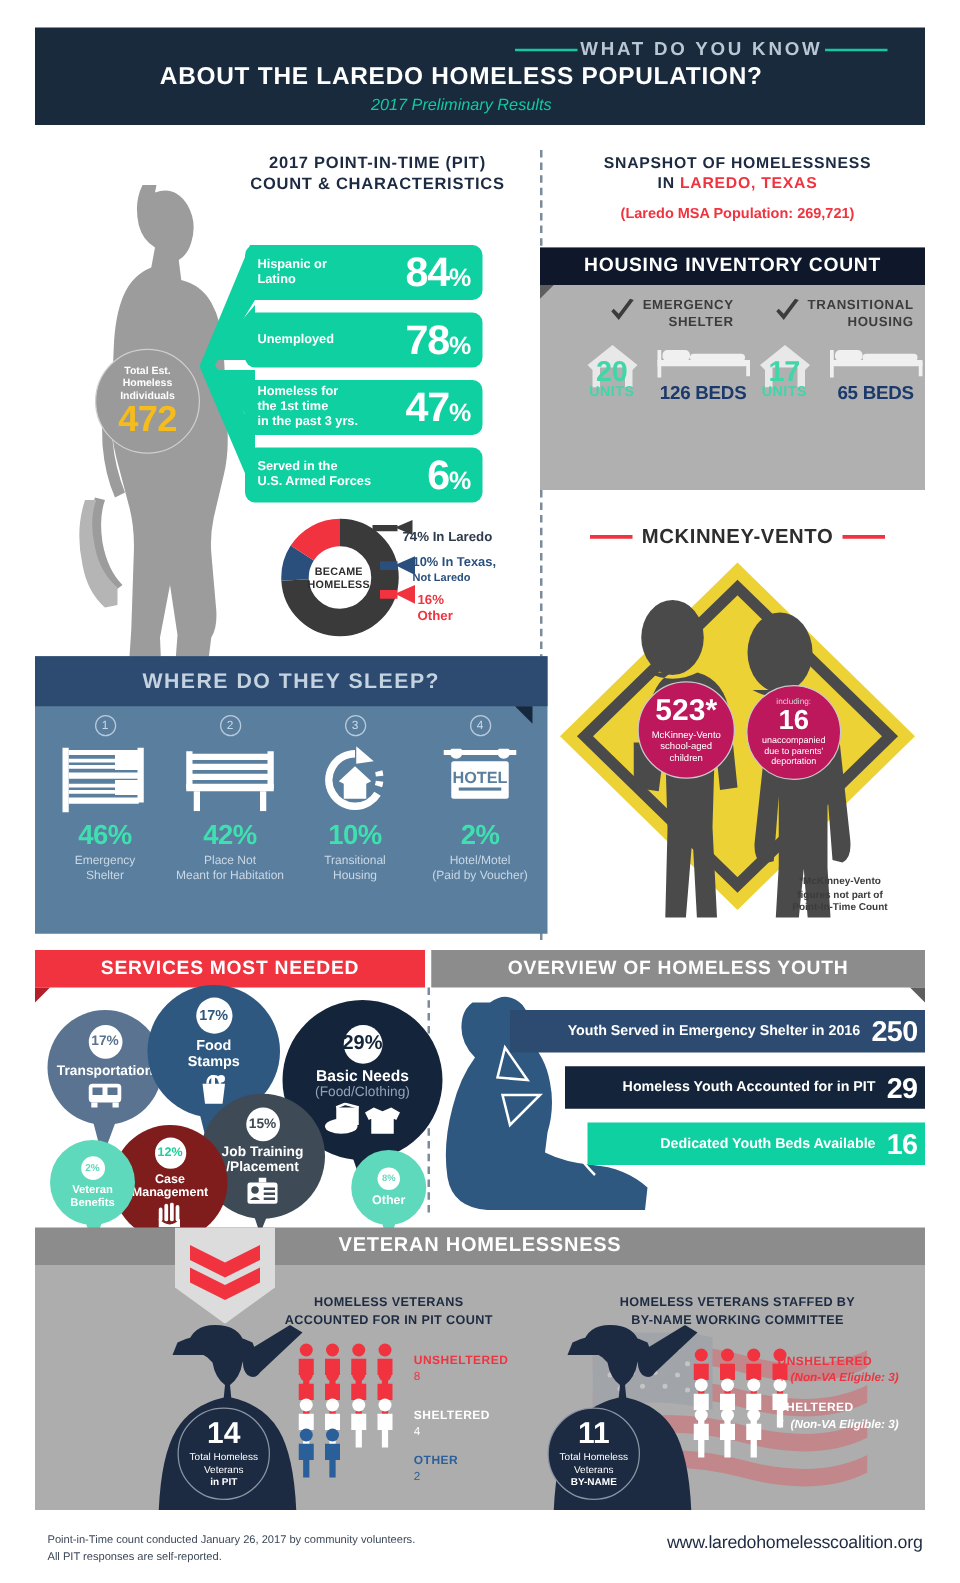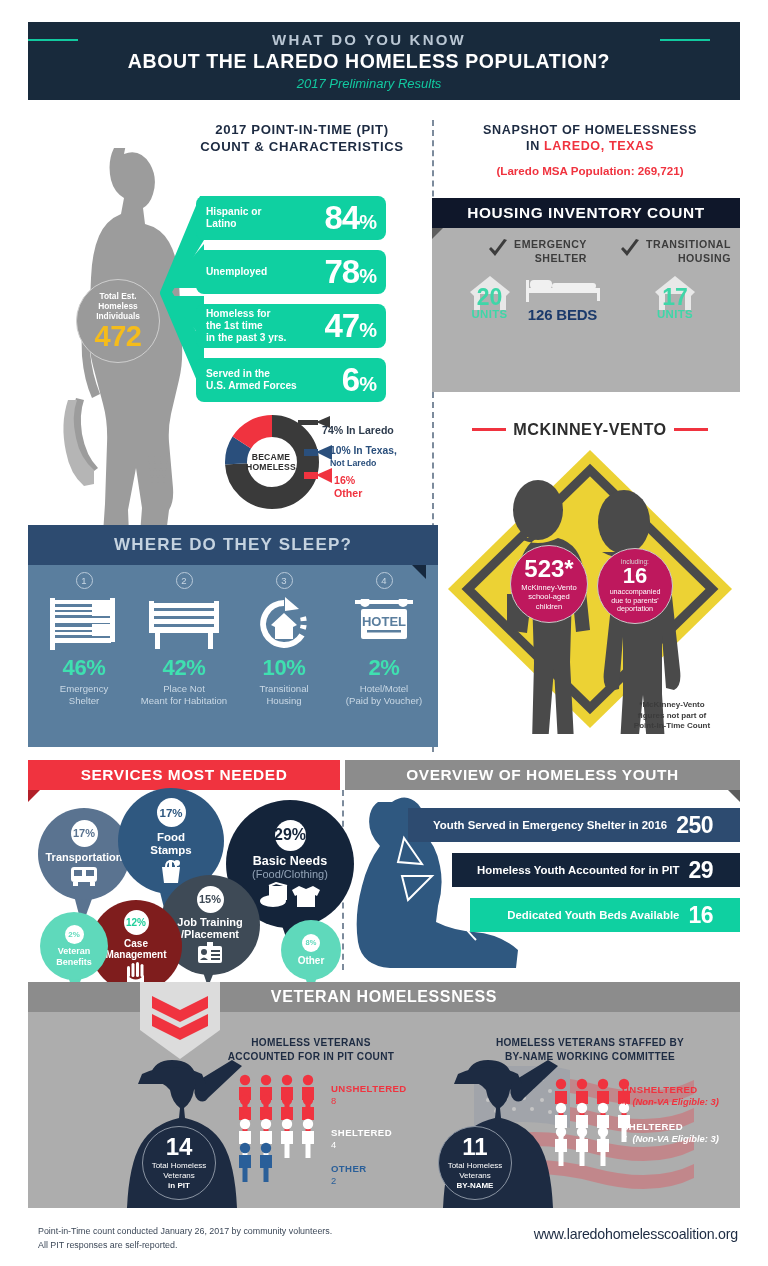--- a/index.html
+++ b/index.html
@@ -15,21 +15,21 @@
   #header {
     left:28px; top:22px; width:712px; height:78px;
     background:#182a3c;
     display:flex; align-items:center;
   }
   #logo-block { width:180px; display:flex; flex-direction:column; align-items:center; }
   #logo-mark { width:96px; height:44px; position:relative; }
   #logo-text1 { color:#e8eef4; font-size:7px; letter-spacing:1.2px; font-weight:bold; margin-top:3px; }
   #logo-text2 { color:#ffffff; font-size:11px; letter-spacing:3px; font-weight:bold; font-family:"Liberation Serif",serif; }
   #header-text { flex:1; text-align:center; padding-right:30px; }
-  .kicker-row { display:flex; align-items:center; justify-content:space-between; gap:28px; }
+  .kicker-row { display:flex; align-items:center; justify-content:flex-end; gap:2px; }
   .kicker-line { width:50px; height:2px; background:#12c9a0; }
   #kicker { color:#b9c6d3; font-size:15px; font-weight:bold; letter-spacing:2.2px; }
   #title { color:#ffffff; font-size:19.5px; font-weight:bold; letter-spacing:0.6px; margin-top:2px; }
   #subtitle { color:#12c9a0; font-size:13px; font-style:italic; margin-top:3px; }
 
   
   .sec-title { text-align:center; font-weight:bold; letter-spacing:0.6px; line-height:1.28; }
 
   
   #pit-title { left:178px; top:122px; width:248px; font-size:13.2px; color:#1d2b42; }
@@ -138,21 +138,21 @@
   .bub .nm { font-weight:bold; line-height:1.12; }
   .bub .sub { line-height:1.1; opacity:.9; }
 
   
   #yth-head { position:absolute; left:345px; top:760px; width:395px; height:30px; background:#8c8c8c;
      color:#ffffff; font-size:15.4px; font-weight:bold; letter-spacing:0.6px;
      display:flex; align-items:center; justify-content:center;}
   #yth-notch { position:absolute; left:728px; top:790px; width:0; height:0;
      border-top:12px solid #5e5e5e; border-left:12px solid transparent; }
   .yth-bar { position:absolute; height:34px; display:flex; align-items:center;
-     justify-content:flex-end; padding-right:27px; gap:9px; }
+     justify-content:flex-end; padding-right:6px; gap:9px; }
   .yth-bar .lbl { color:#ffffff; font-size:11.4px; font-weight:bold; }
   .yth-bar .num { color:#ffffff; font-size:23px; font-weight:bold; letter-spacing:-0.5px;}
 
   
   #vet { left:28px; top:1012px; width:712px; height:196px; background:#adadad; }
   #vet-head { position:absolute; left:28px; top:982px; width:712px; height:30px; background:#8c8c8c;
      color:#ffffff; font-size:16px; font-weight:bold; letter-spacing:0.6px;
      display:flex; align-items:center; justify-content:center;}
   #chevron-badge { position:absolute; left:140px; top:982px; width:80px; height:77px; }
   .vet-sub { position:absolute; text-align:center; font-size:10.1px; font-weight:bold;
@@ -327,20 +327,30 @@
     <span class="txt" style="white-space:pre-line;">TRANSITIONAL
 HOUSING</span>
   </div>
   <div class="hic-nums">
     <div class="units-box">
       <svg width="44" height="36" viewBox="0 0 44 36" style="position:absolute;left:0;top:0;">
         <path d="M22 2 L42 18 L38 22 L38 36 L32 36 L32 20 L12 20 L12 36 L6 36 L6 22 L2 18 Z" fill="#e8e8e8"></path>
       </svg>
       <div class="units-num">17</div>
       <div class="units-cap">UNITS</div>
+    </div>
+    <div class="beds-box">
+      <svg width="78" height="30" viewBox="0 0 78 30" style="position:absolute;left:5px;top:2px;">
+        <rect x="2" y="4" width="3" height="22" fill="#f0f0f0"></rect>
+        <rect x="2" y="12" width="74" height="5" fill="#f0f0f0"></rect>
+        <rect x="73" y="14" width="3" height="11" fill="#f0f0f0"></rect>
+        <rect x="6" y="4" width="22" height="9" rx="4" fill="#f0f0f0"></rect>
+        <rect x="28" y="7" width="44" height="6" rx="3" fill="#f0f0f0"></rect>
+      </svg>
+      <div class="beds-cap">65 BEDS</div>
     </div>
   </div>
 </div>
 
 <div id="mv-title-row">
   <span class="l"></span>
   <span id="mv-title">MCKINNEY-VENTO</span>
   <span class="l"></span>
 </div>
 <div class="abs" id="mv-art">

